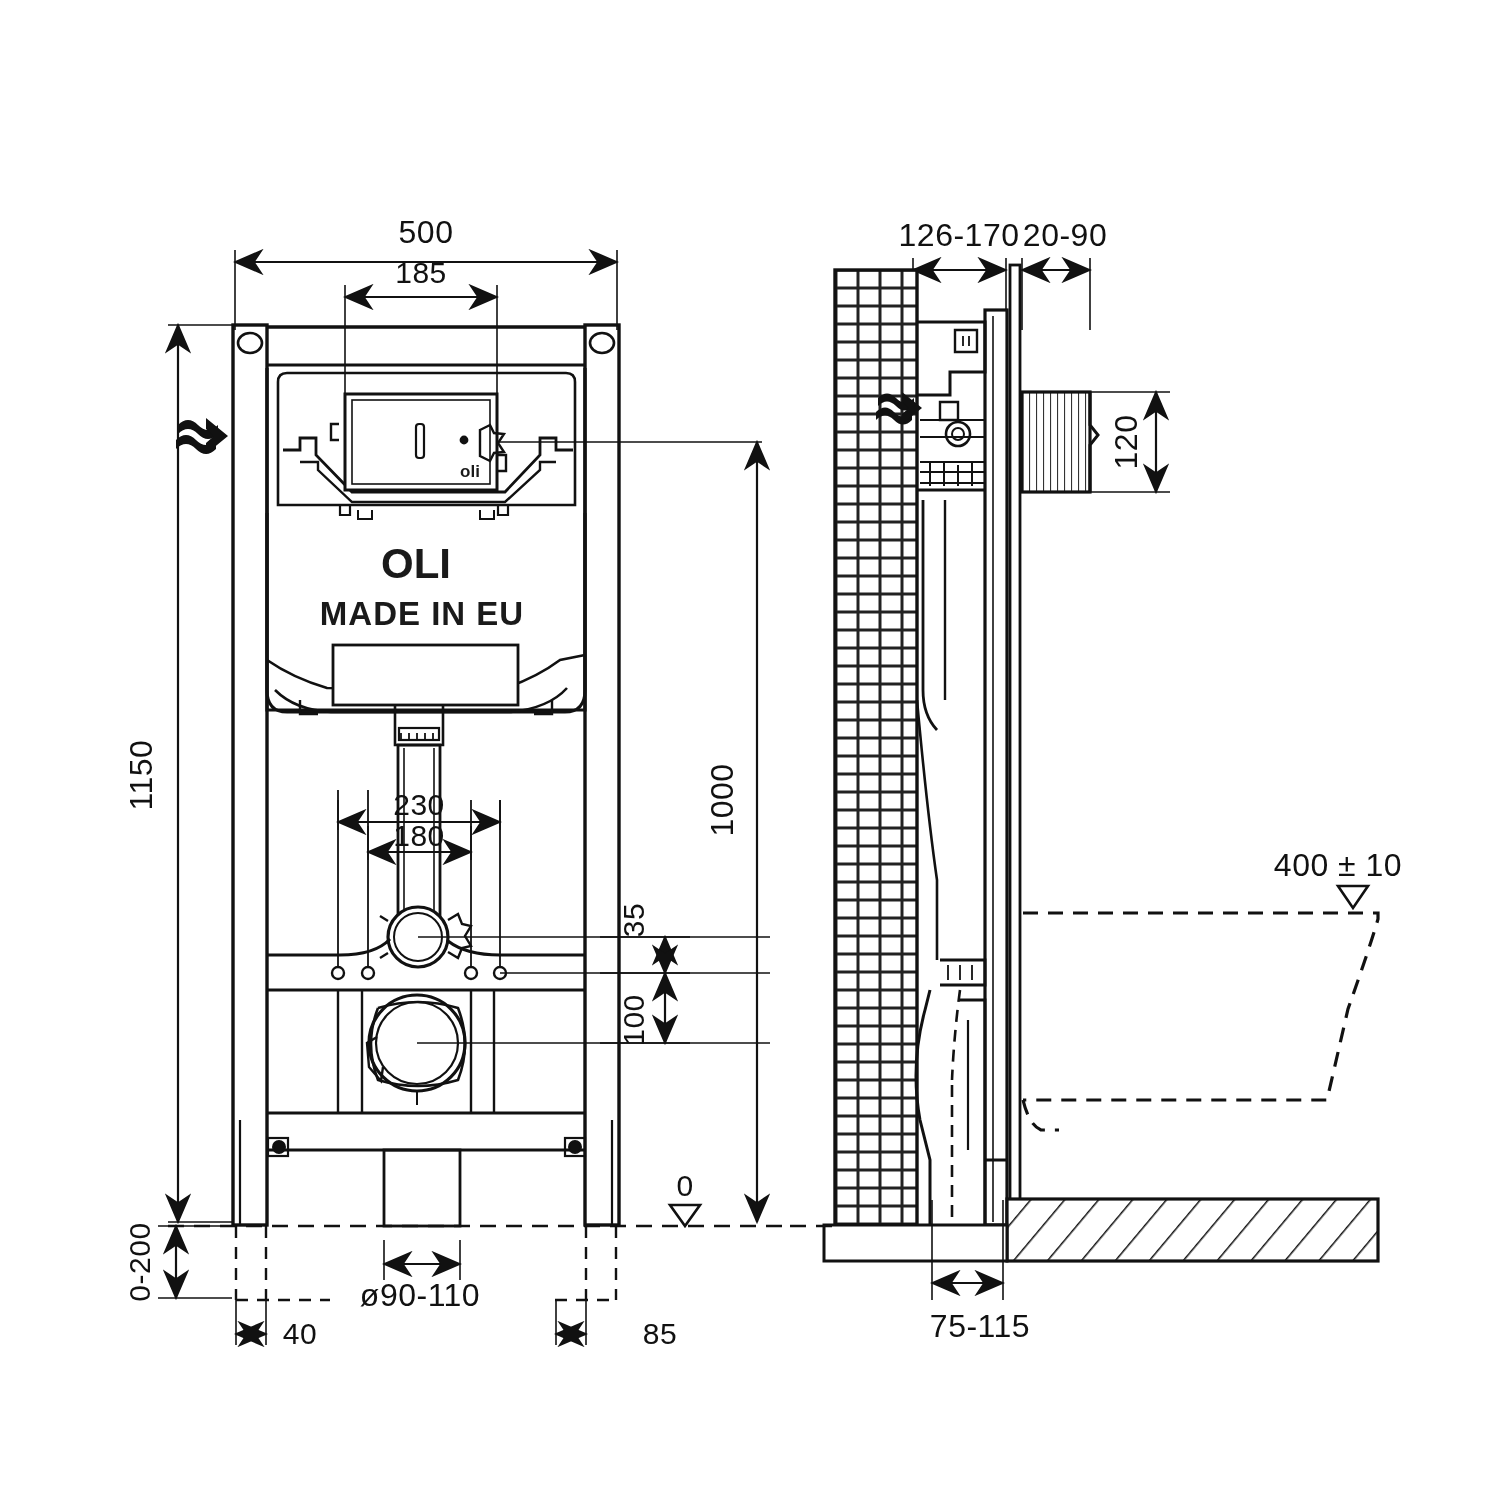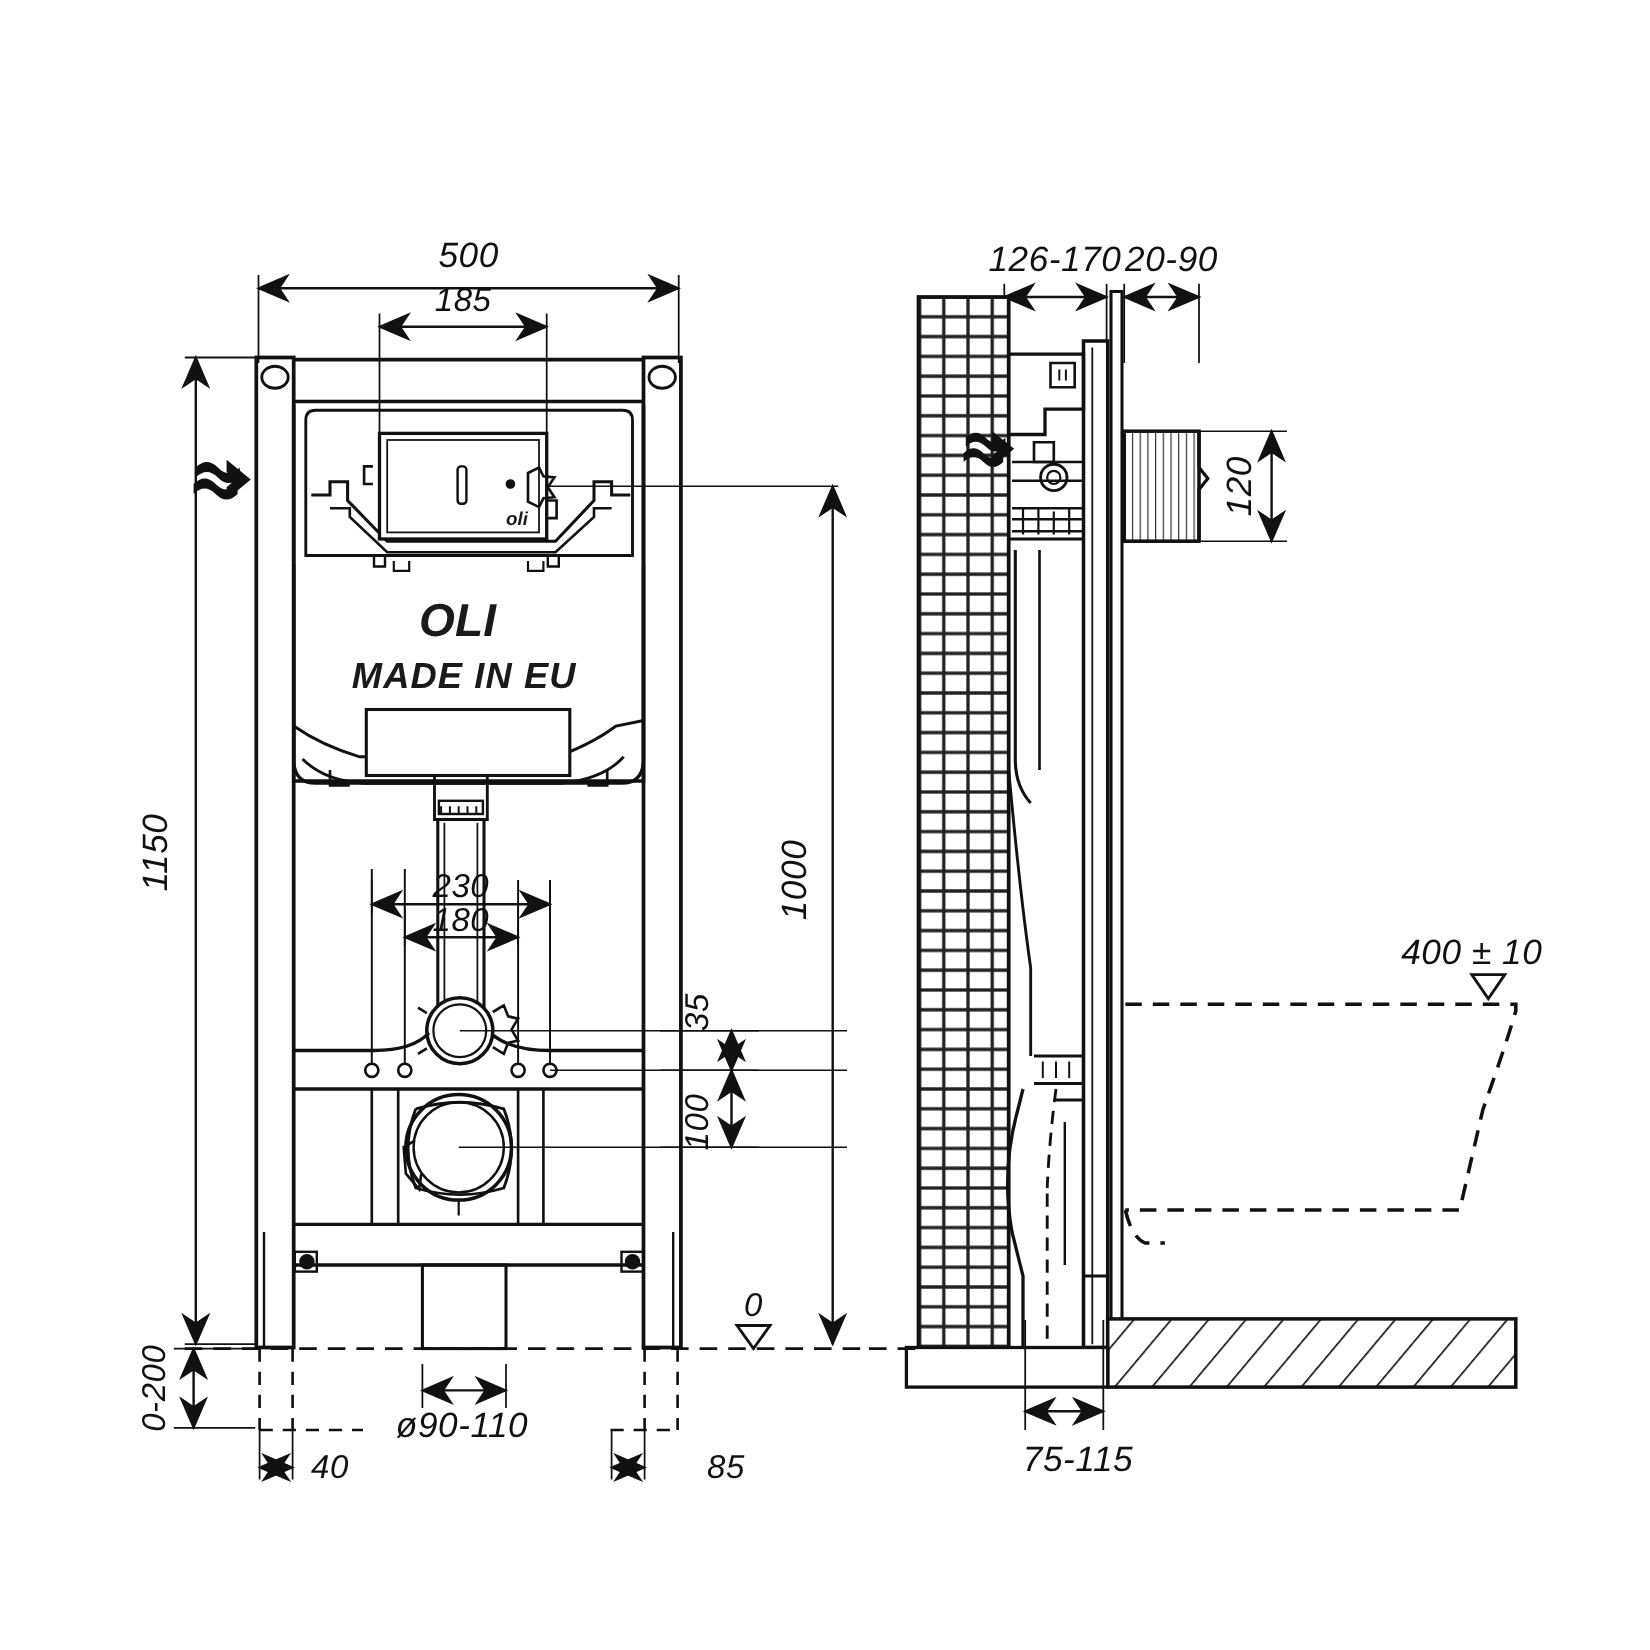--- a/index.html
+++ b/index.html
@@ -1,17 +1,17 @@
 <!DOCTYPE html>
 <html><head>
 <meta charset="utf-8">
 <style>
   html,body{margin:0;padding:0;background:#ffffff;}
   body{width:1500px;height:1500px;overflow:hidden;font-family:"Liberation Sans",sans-serif;}
-  #stage{position:relative;width:1500px;height:1267px;background:#fff;font-style:italic;}
+  #stage{position:relative;width:1500px;height:1267px;background:#fff;}
   svg{display:block;}
   .dimtext{font-family:"Liberation Sans",sans-serif;font-size:30px;fill:#111;font-weight:400;letter-spacing:0.5px;}
   .dimtext.big{font-size:32px;}
   .brandtext{font-family:"Liberation Sans",sans-serif;font-weight:bold;fill:#1a1a1a;}
 </style>
 </head>
 <body>
 
 <div id="stage">
 <svg width="1500" height="1500" viewBox="0 0 1500 1500" xmlns="http://www.w3.org/2000/svg">

